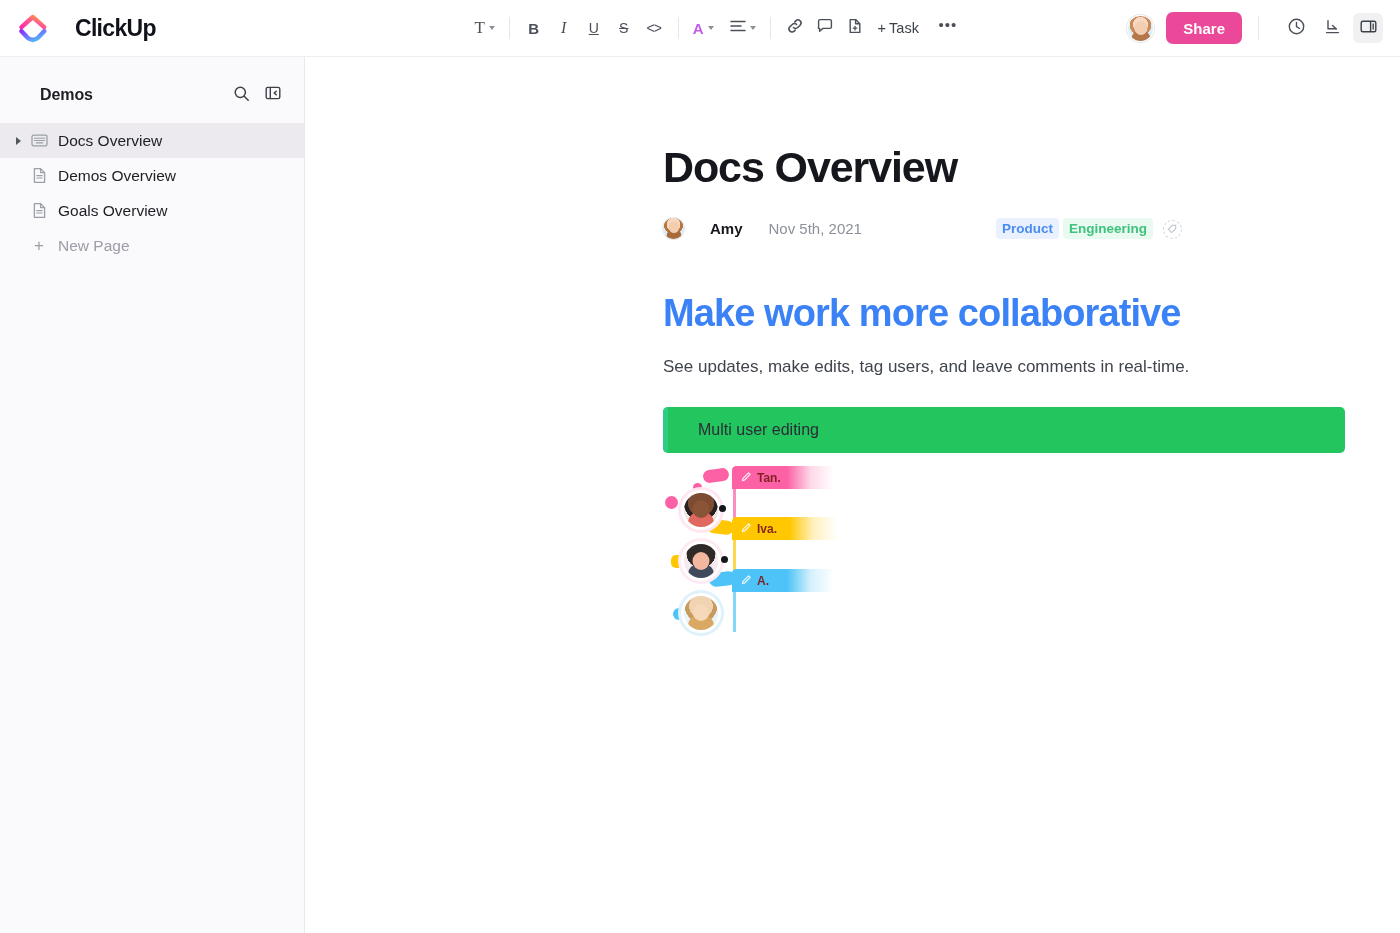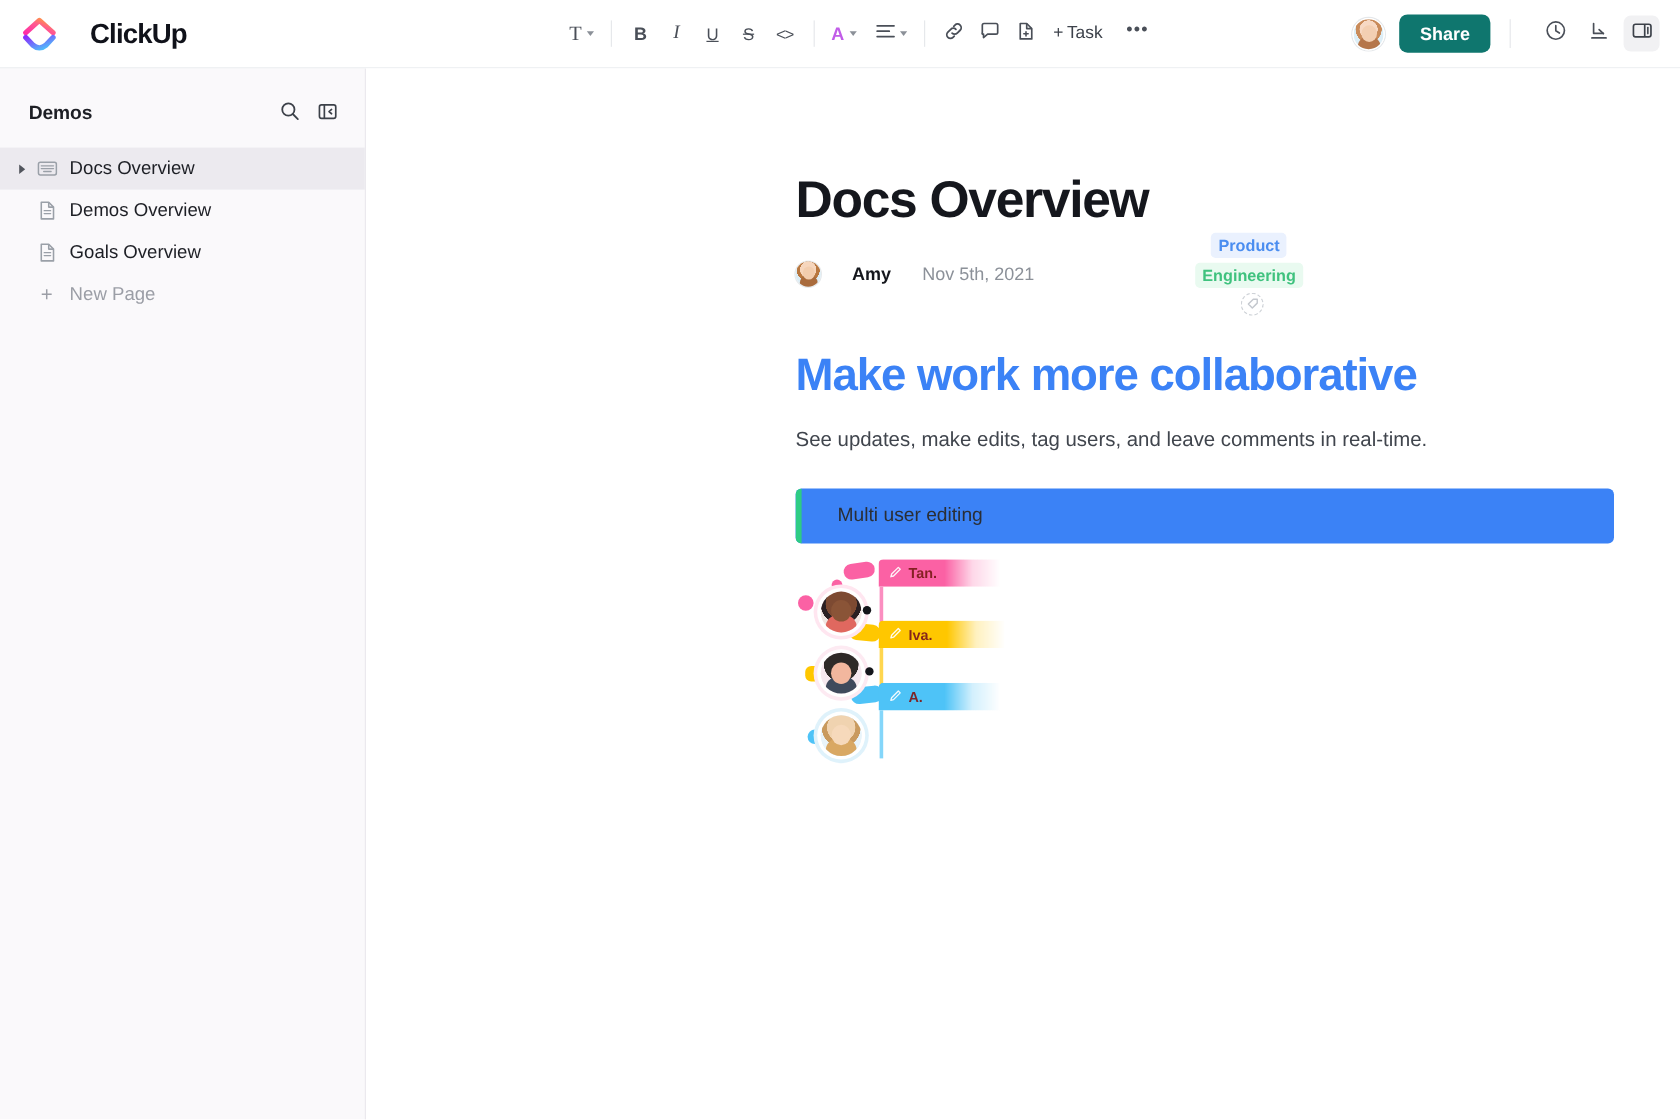--- a/index.html
+++ b/index.html
@@ -54,21 +54,21 @@
   .avatar-top::after {
     content:""; position:absolute; left:50%; top:58%; transform:translateX(-50%);
     width: 19px; height: 15px; border-radius: 9px 9px 0 0; background:#b5764a;
   }
   .avatar-top::before {
     content:""; position:absolute; left:50%; top:20%; transform:translateX(-50%);
     width: 13px; height: 14px; border-radius: 50%; background:#f3cfb2; z-index:2;
   }
   .share-btn {
     margin-left: 12px;
-    background: #0f766e; color: #ffffff;
+    background: #ec4899; color: #ffffff;
     font-size: 15px; font-weight: 700;
     height: 32px; padding: 0 17px; border-radius: 7px;
     display: flex; align-items: center; cursor: pointer; border: none;
     font-family: "Liberation Sans", sans-serif;
   }
   .tr-sep { width: 1px; height: 24px; background: #e6e8eb; margin: 0 16px; }
   .tr-icon {
     width: 30px; height: 30px; border-radius: 6px;
     display: flex; align-items: center; justify-content: center;
     color: #4a4f58; cursor: pointer; margin-left: 6px;
@@ -82,20 +82,21 @@
   .sidebar {
     width: 305px; min-width: 305px;
     background: #faf9fb;
     border-right: 1px solid #ebe9ee;
     display: flex; flex-direction: column;
     padding-top: 16px;
   }
   .sb-head {
     height: 44px; display: flex; align-items: center;
     padding: 0 18px 0 24px;
+    margin-left: 16px;
   }
   .sb-title { font-size: 16px; font-weight: 700; color: #1d1f25; flex: 1; letter-spacing: -0.1px;}
   .sb-ico {
     width: 26px; height: 26px; display:flex; align-items:center; justify-content:center;
     color: #3c4149; cursor: pointer; border-radius: 5px;
   }
   .sb-list { margin-top: 6px; }
   .sb-item {
     height: 35px; display: flex; align-items: center;
     padding-left: 10px; cursor: pointer; gap: 0px;
@@ -131,41 +132,41 @@
   .meta-avatar::after {
     content:""; position:absolute; left:50%; top:56%; transform:translateX(-50%);
     width:15px; height:12px; border-radius:7px 7px 0 0; background:#a96b3c;
   }
   .meta-avatar::before {
     content:""; position:absolute; left:50%; top:20%; transform:translateX(-50%);
     width:10px; height:11px; border-radius:50%; background:#f2cdae; z-index:2;
   }
   .meta-name { font-size: 15px; font-weight: 700; color: #15171d; margin-left: 9px; }
   .meta-date { font-size: 15px; color: #8c9199; margin-left: 9px; }
-  .tags { display: flex; align-items: center; margin-left: 117px; gap: 4px; flex-direction: column;}
+  .tags { display: flex; align-items: flex-end; margin-left: 117px; gap: 4px;}
   .tag { font-size: 13.5px; font-weight: 600; padding: 3px 6px; border-radius: 4px; }
   .tag.blue { color: #4a8df0; background: #eaf1fe; }
   .tag.green { color: #3fc27e; background: #e9faf0; }
   .tag-add {
     width: 19px; height: 19px; border-radius: 50%;
     border: 1.4px dashed #cfd3d8; margin-left: 6px;
     display: flex; align-items: center; justify-content: center;
     color: #c4c8ce; cursor: pointer;
   }
 
   .h1 {
     margin-top: 52px;
     font-size: 38px; font-weight: 800; color: #3b82f6;
     letter-spacing: -0.9px;
   }
   .para { margin-top: 22px; font-size: 17px; color: #40454d; }
 
   .callout {
     margin-top: 30px; width: 682px; height: 46px;
-    background: #3b82f6; border-radius: 5px;
+    background: #22c55e; border-radius: 5px;
     display: flex; align-items: center; position: relative; overflow: hidden;
   }
   .callout-bar { position: absolute; left: 0; top: 0; width: 5px; height: 100%; background: #2ecc84; border-radius: 3px 0 0 3px;}
   .callout-text { margin-left: 35px; font-size: 16px; color: #2a2e35; }
 
   
   .cursors { position: relative; margin-top: 14px; width: 260px; height: 175px; }
   .cursor-row { position: absolute; }
   .c-avatar {
     position: absolute; width: 34px; height: 34px; border-radius: 50%;

